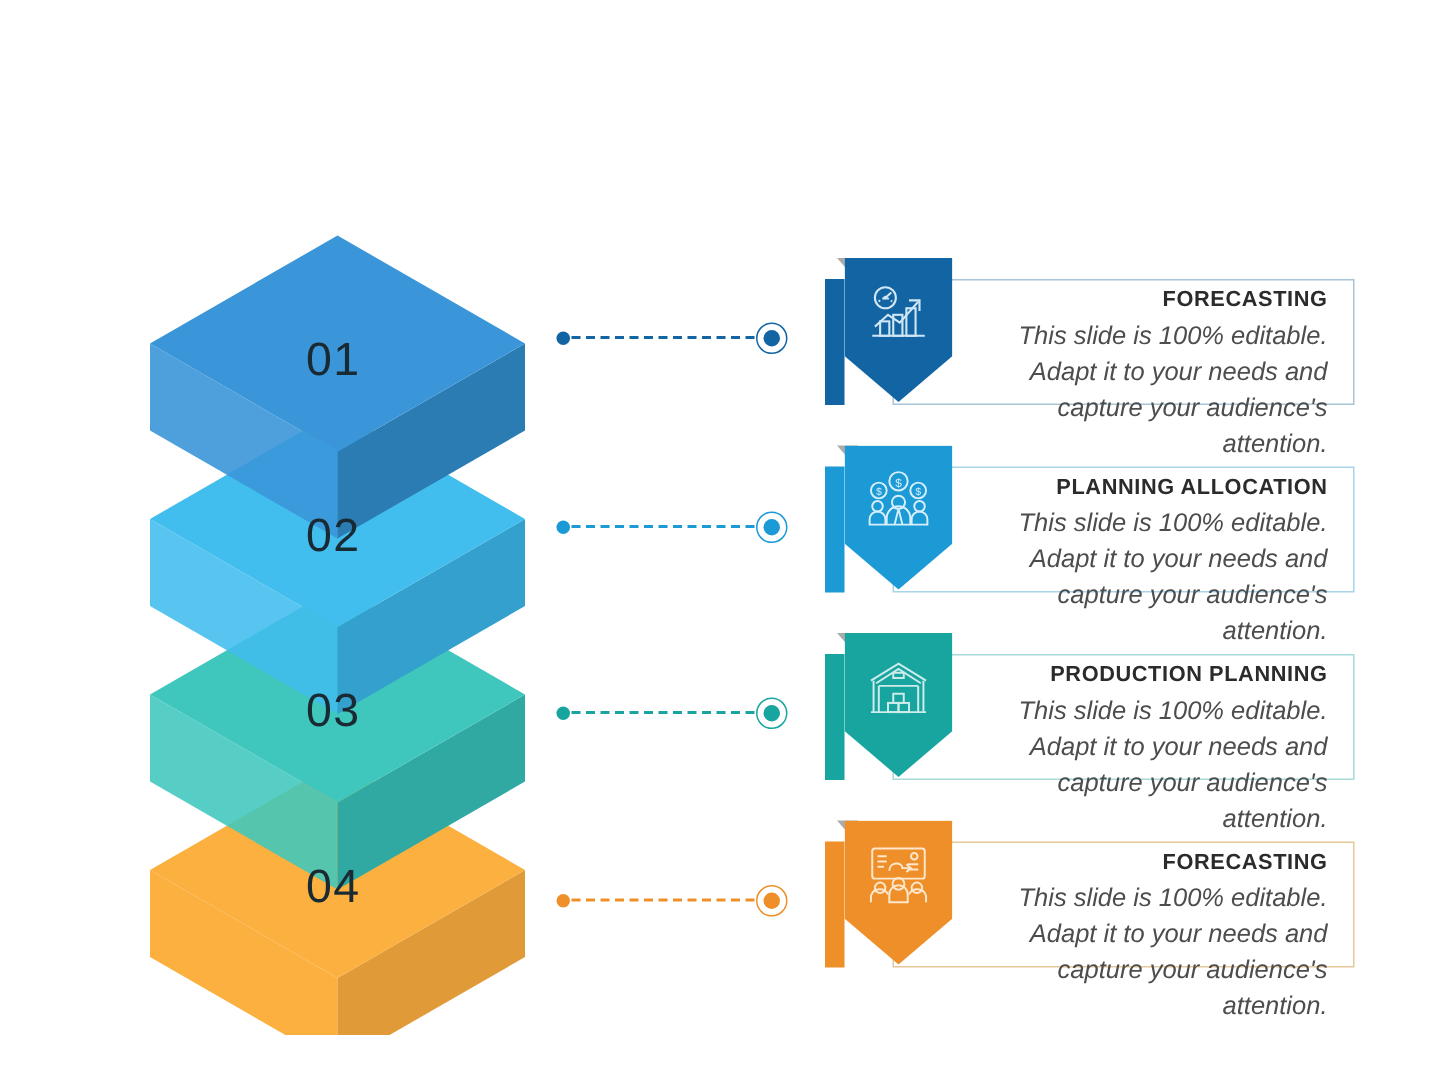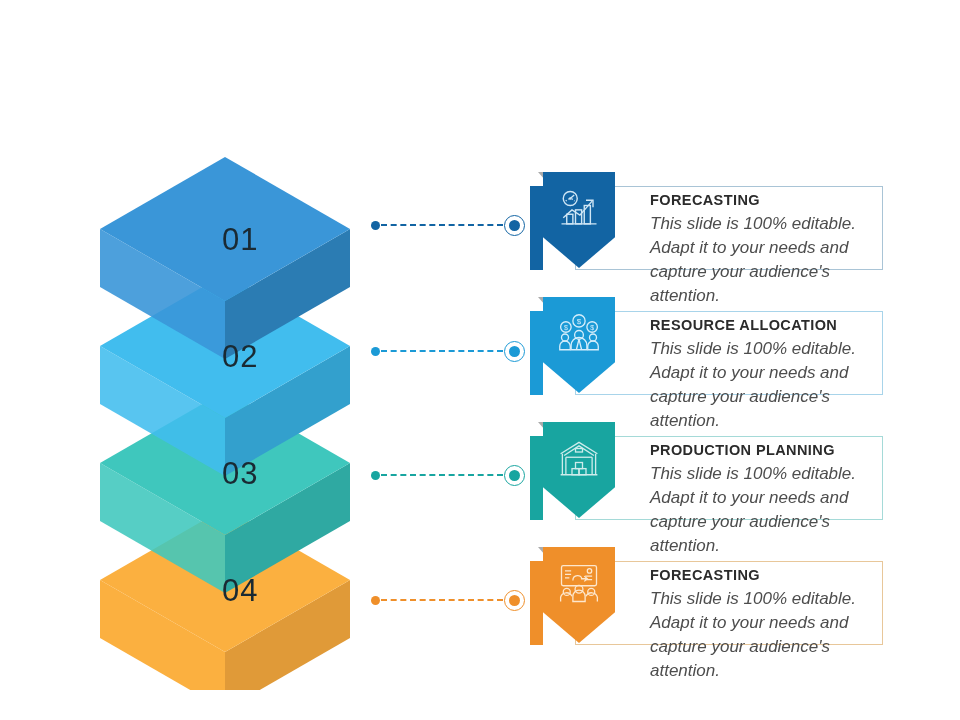--- a/index.html
+++ b/index.html
@@ -61,21 +61,20 @@
   }
   .block-num {
     position: absolute;
     font-family: "Liberation Sans", sans-serif;
     font-size: 31px;
     font-weight: normal;
     color: #1a2a33;
     letter-spacing: 1px;
     z-index: 40;
     pointer-events: none;
-    margin-left: 18px;
   }
 
   
   .connector {
     position: absolute;
     height: 20px;
     display: flex;
     align-items: center;
   }
   .conn-dot-small {
@@ -105,23 +104,24 @@
   }
   .conn-ring-inner {
     width: 11px;
     height: 11px;
     border-radius: 50%;
   }
 
   
   .item-row {
     position: absolute;
-    left: 530px;
+    left: 550px;
     width: 355px;
     height: 110px;
+    text-align: right;
   }
   .item-box {
     position: absolute;
     left: 45px;
     top: 16px;
     width: 308px;
     height: 84px;
     border: 1px solid #b9cfdd;
     background: #ffffff;
     box-sizing: border-box;
@@ -296,21 +296,21 @@
         <circle cx="24" cy="25" r="5"></circle>
         <path d="M15 42 v-5 a9 9 0 0 1 18 0 v5 z"></path>
         <path d="M24 30 l-3 12 M24 30 l3 12"></path>
         <circle cx="8" cy="28" r="4"></circle>
         <path d="M2 42 v-4 a6 6 0 0 1 12 0 v4 z"></path>
         <circle cx="40" cy="28" r="4"></circle>
         <path d="M34 42 v-4 a6 6 0 0 1 12 0 v4 z"></path>
       </svg>
     </div>
     <div class="item-text">
-      <div class="item-heading">RESOURCE  ALLOCATION</div>
+      <div class="item-heading">PLANNING  ALLOCATION</div>
       <div class="item-body">This slide is 100% editable. Adapt it to your needs and capture your audience's attention.</div>
     </div>
   </div>
 
   <div class="item-row" style="top:420px;">
     <div class="item-box" style="border-color:#a5dad8;"></div>
     <div class="pin-shadow" style="background:#18a5a0;"></div>
     <div class="pin-fold"></div>
     <div class="pin" style="background:#18a5a0;"></div>
     <div class="pin-icon">

